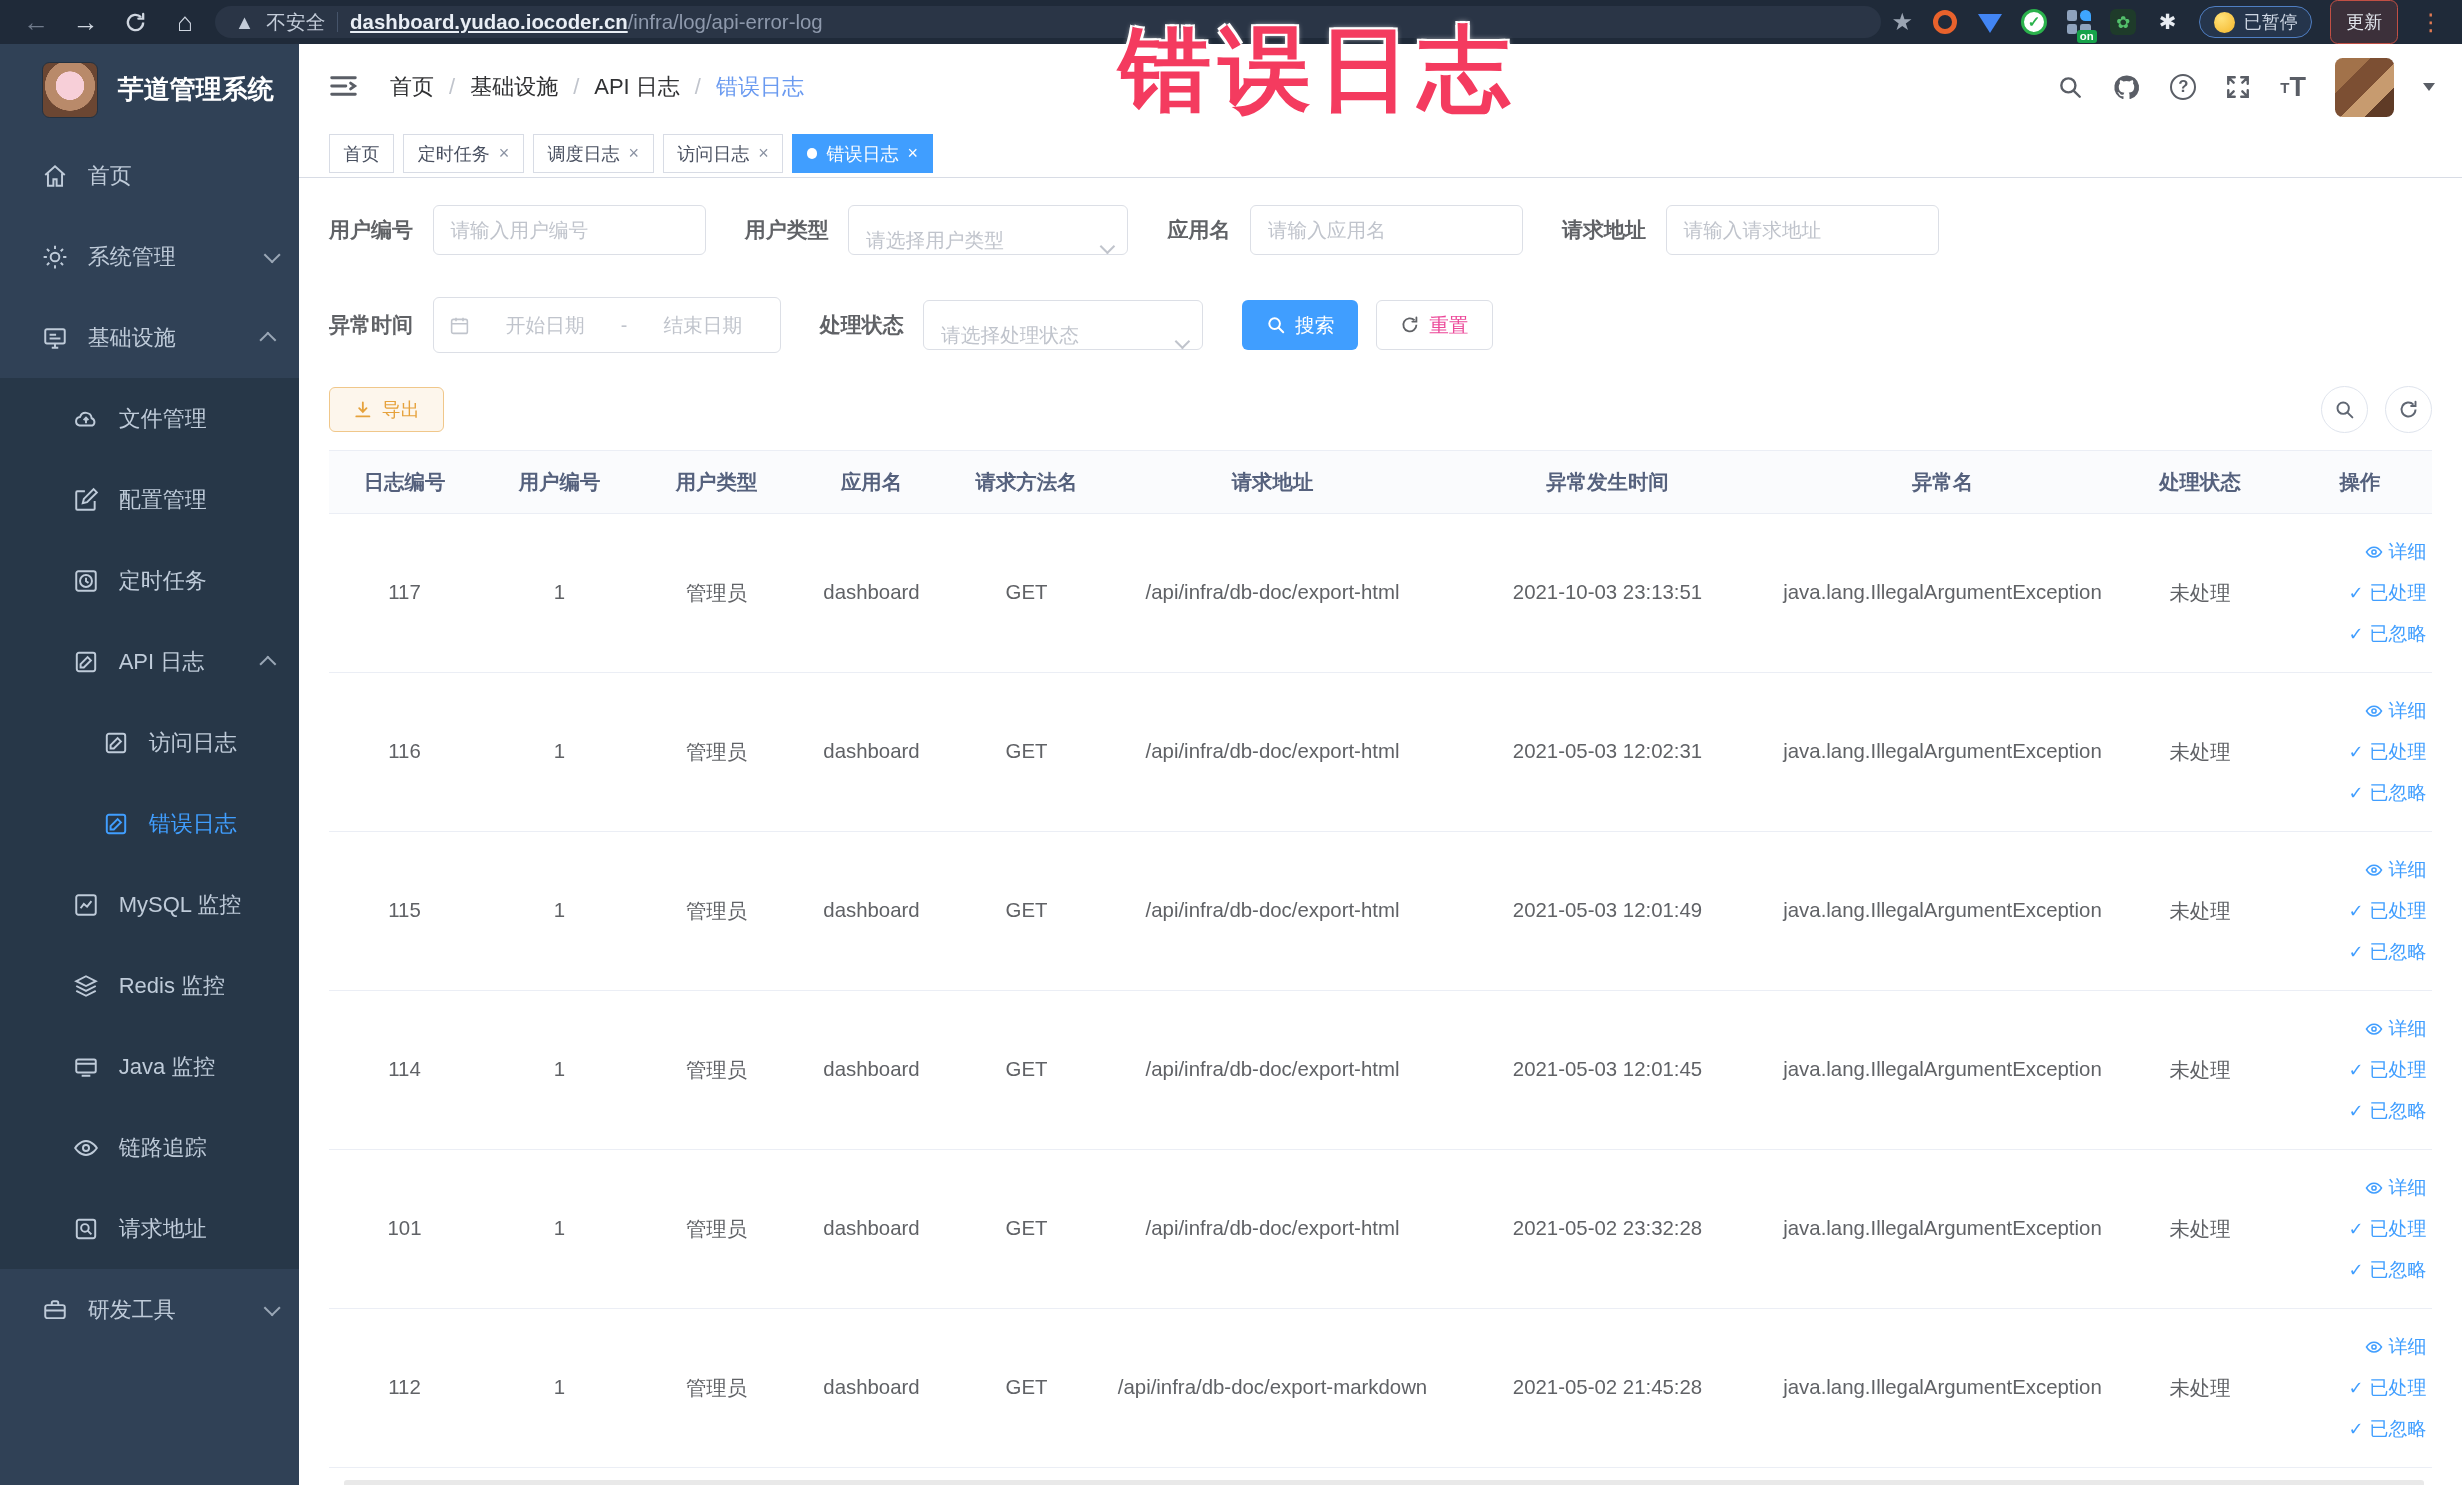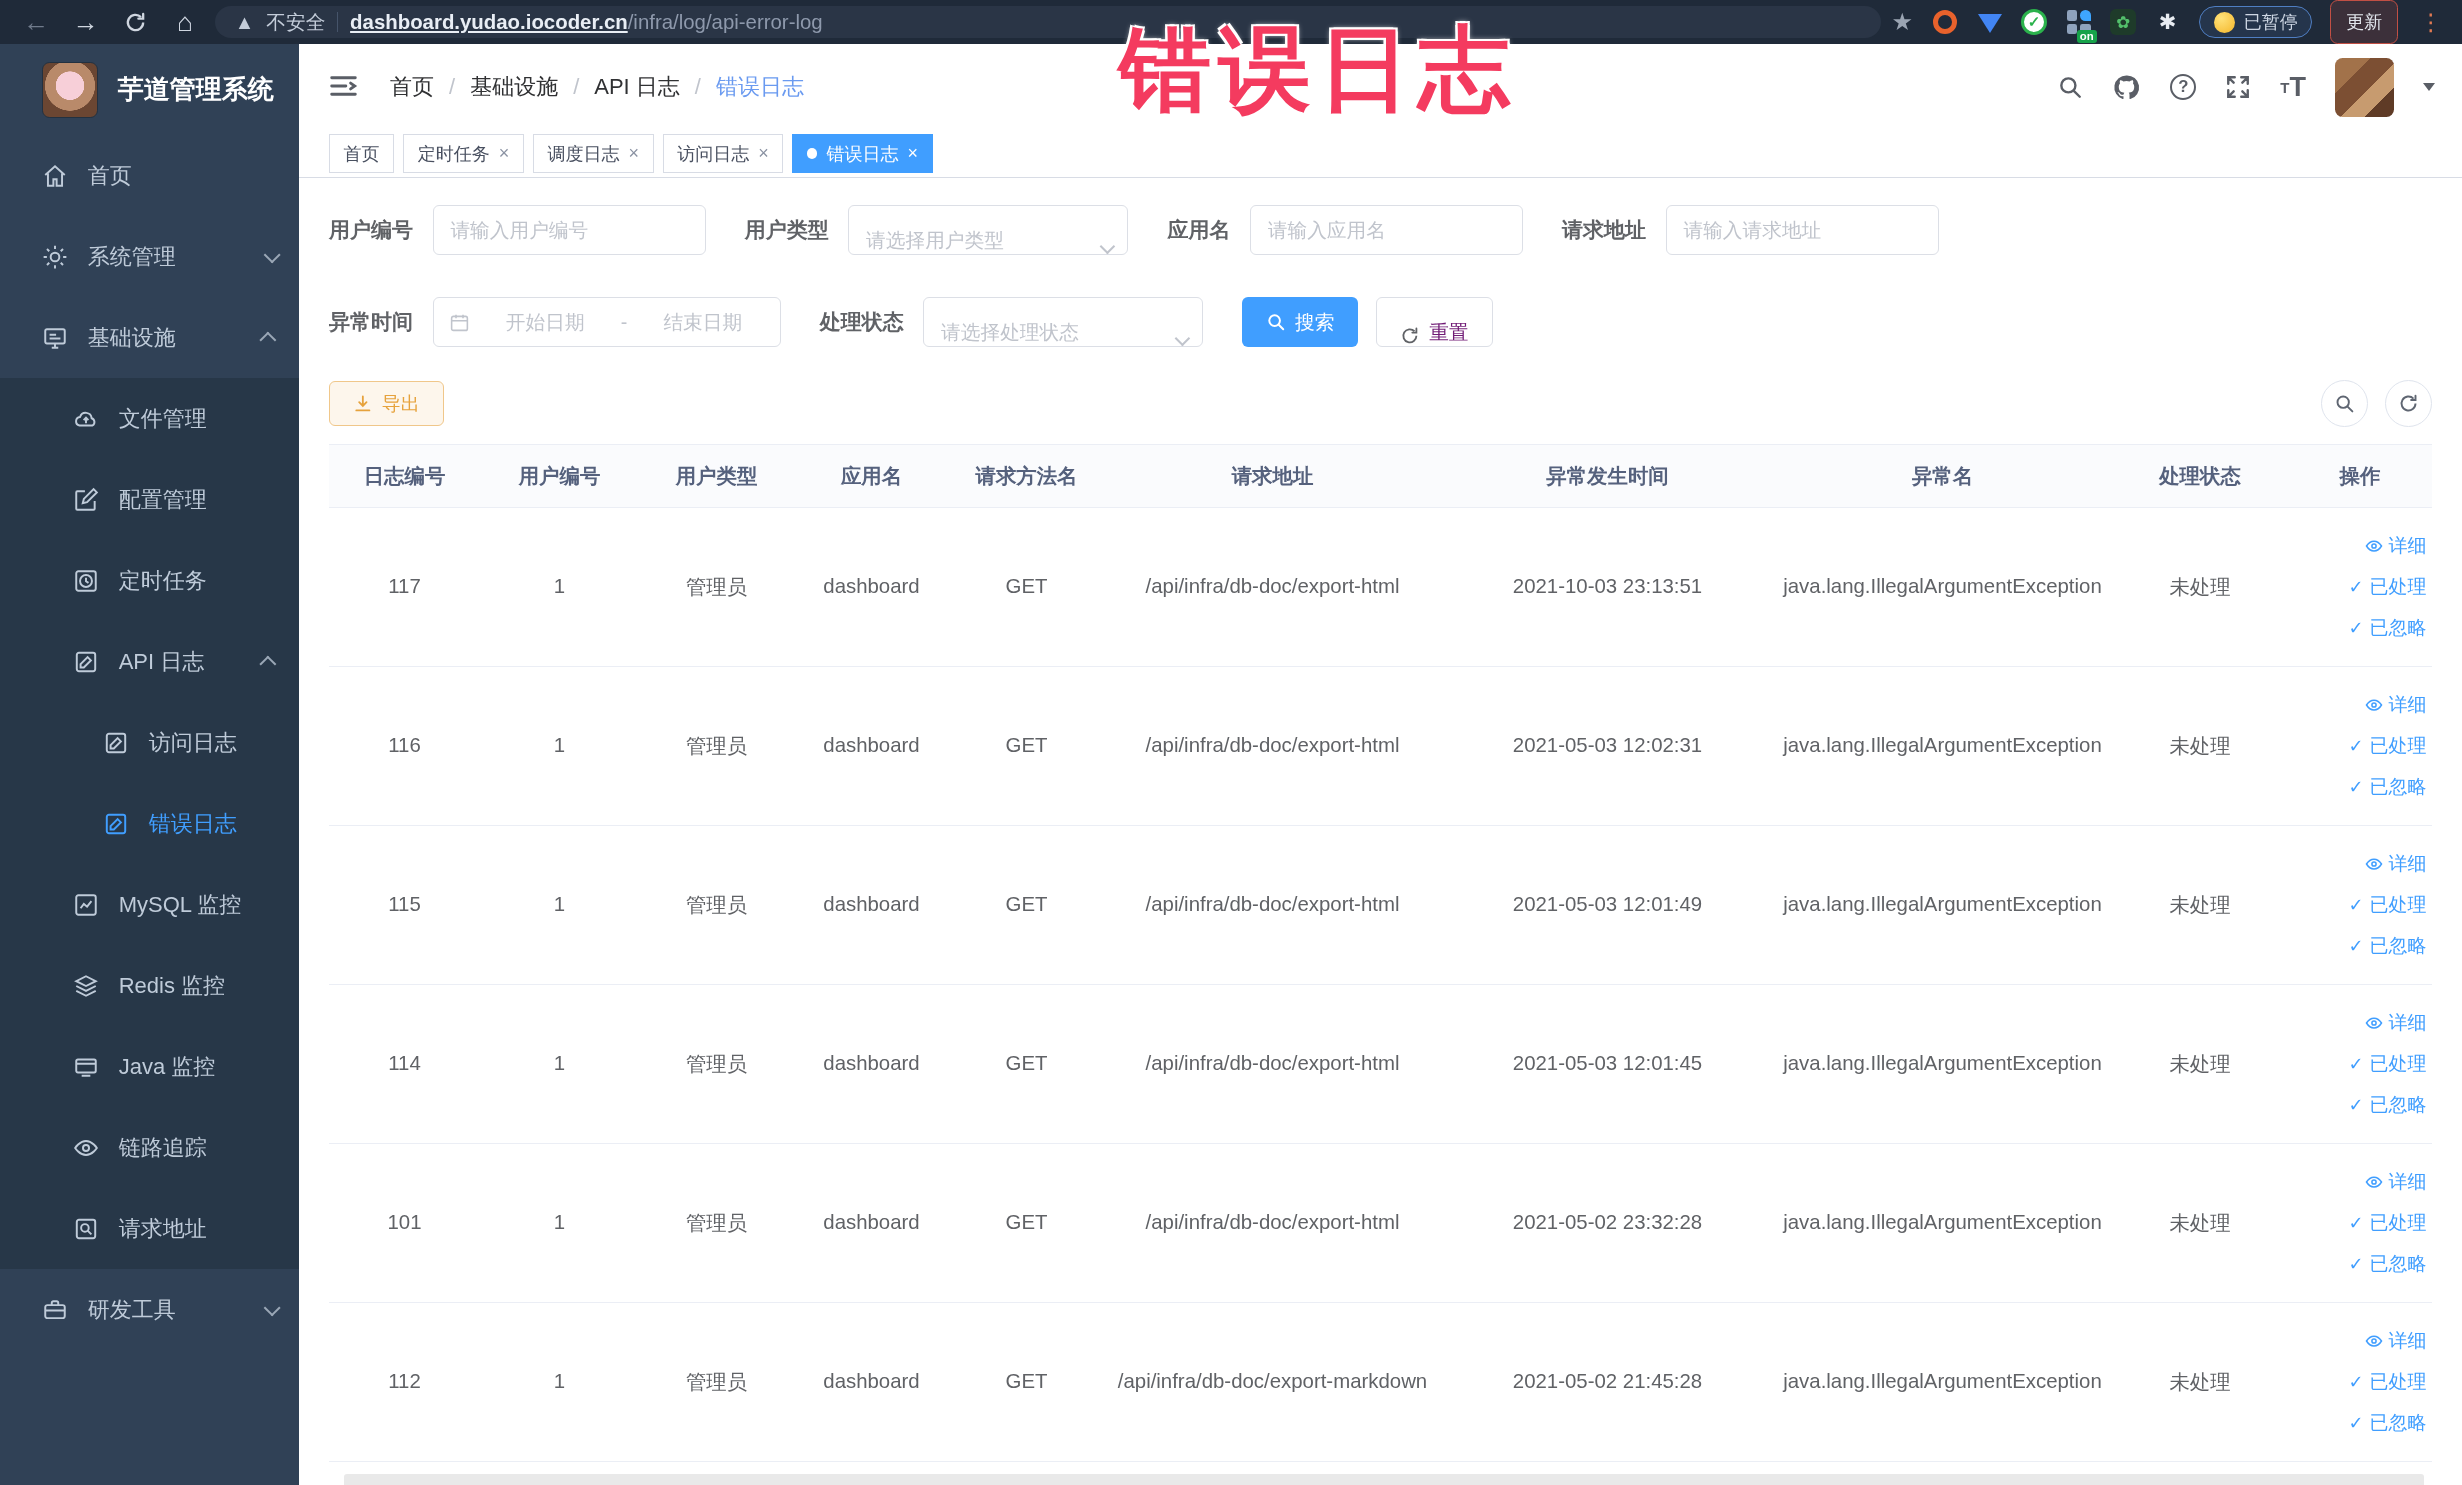--- a/index.html
+++ b/index.html
@@ -88,26 +88,26 @@
   .frow{display:flex;align-items:center;}
   .frow1{margin-top:27px;}
   .frow2{margin-top:42px;}
   .flabel{font-size:21px;font-weight:700;color:#606266;margin-right:19.7px;white-space:nowrap;}
   .gap{width:39px;flex:0 0 auto;}
   .inp{width:273px;height:50px;border:0.8px solid #dcdfe6;border-radius:6px;padding:0 16.7px;font-size:19.7px;color:#606266;background:#fff;font-family:"Liberation Sans",sans-serif;}
   .inp::placeholder{color:#c0c4cc;}
   .select{width:280px;height:50px;border:0.8px solid #dcdfe6;border-radius:6px;display:flex;align-items:flex-end;padding:0 16.7px;cursor:pointer;background:#fff;}
   .select .ph{color:#c0c4cc;font-size:19.7px;flex:1;white-space:nowrap;overflow:hidden;}
   .sel-chev{width:10.6px;height:10.6px;border-right:2.3px solid #c0c4cc;border-bottom:2.3px solid #c0c4cc;transform:rotate(45deg) translateY(-3px);flex:0 0 auto;}
-  .daterange{width:348px;height:50px;border:0.8px solid #dcdfe6;border-radius:6px;display:flex;align-items:center;gap:13.6px;padding:0 15px;background:#fff;cursor:pointer;}
+  .daterange{width:348px;height:56px;border:0.8px solid #dcdfe6;border-radius:6px;display:flex;align-items:center;gap:13.6px;padding:0 15px;background:#fff;cursor:pointer;}
   .daterange .ph{color:#c0c4cc;font-size:19.7px;flex:1;text-align:center;white-space:nowrap;}
   .daterange .sep{color:#c0c4cc;font-size:19.7px;}
   .btn{height:50px;border-radius:6px;display:flex;align-items:center;gap:9px;padding:0 23px;font-size:19.7px;cursor:pointer;border:0.8px solid transparent;flex:0 0 auto;}
   .btn.primary{background:#409EFF;color:#fff;}
-  .btn.plain{background:#fff;border-color:#dcdfe6;color:#701a75;align-items:flex-end;}
+  .btn.plain{background:#fff;border-color:#dcdfe6;color:#ec4899;}
   .btn.warn{background:#fdf6ec;border-color:#f0c78a;color:#e6a23c;height:45px;font-size:19px;}
   .toolbar-row{margin-top:33px;display:flex;align-items:center;}
   .circles{margin-left:auto;display:flex;gap:16.7px;}
   .circle-btn{width:47px;height:47px;border-radius:50%;border:0.8px solid #dfe4ed;background:#fff;display:flex;align-items:center;justify-content:center;cursor:pointer;color:#5f6672;}
 
   
   .table{margin-top:16.7px;--cols:151px 159px 155px 155px 155px 337px 333px 337px 178px 142px;}
   .thead{display:grid;grid-template-columns:var(--cols);height:64px;align-items:center;background:#fafbfd;border-top:0.8px solid #ebeef5;border-bottom:0.8px solid #ebeef5;}
   .th{font-size:20.4px;font-weight:700;color:#55617d;text-align:center;white-space:nowrap;}
   .tr{display:grid;grid-template-columns:var(--cols);height:159px;align-items:center;border-bottom:0.8px solid #ebeef5;}

